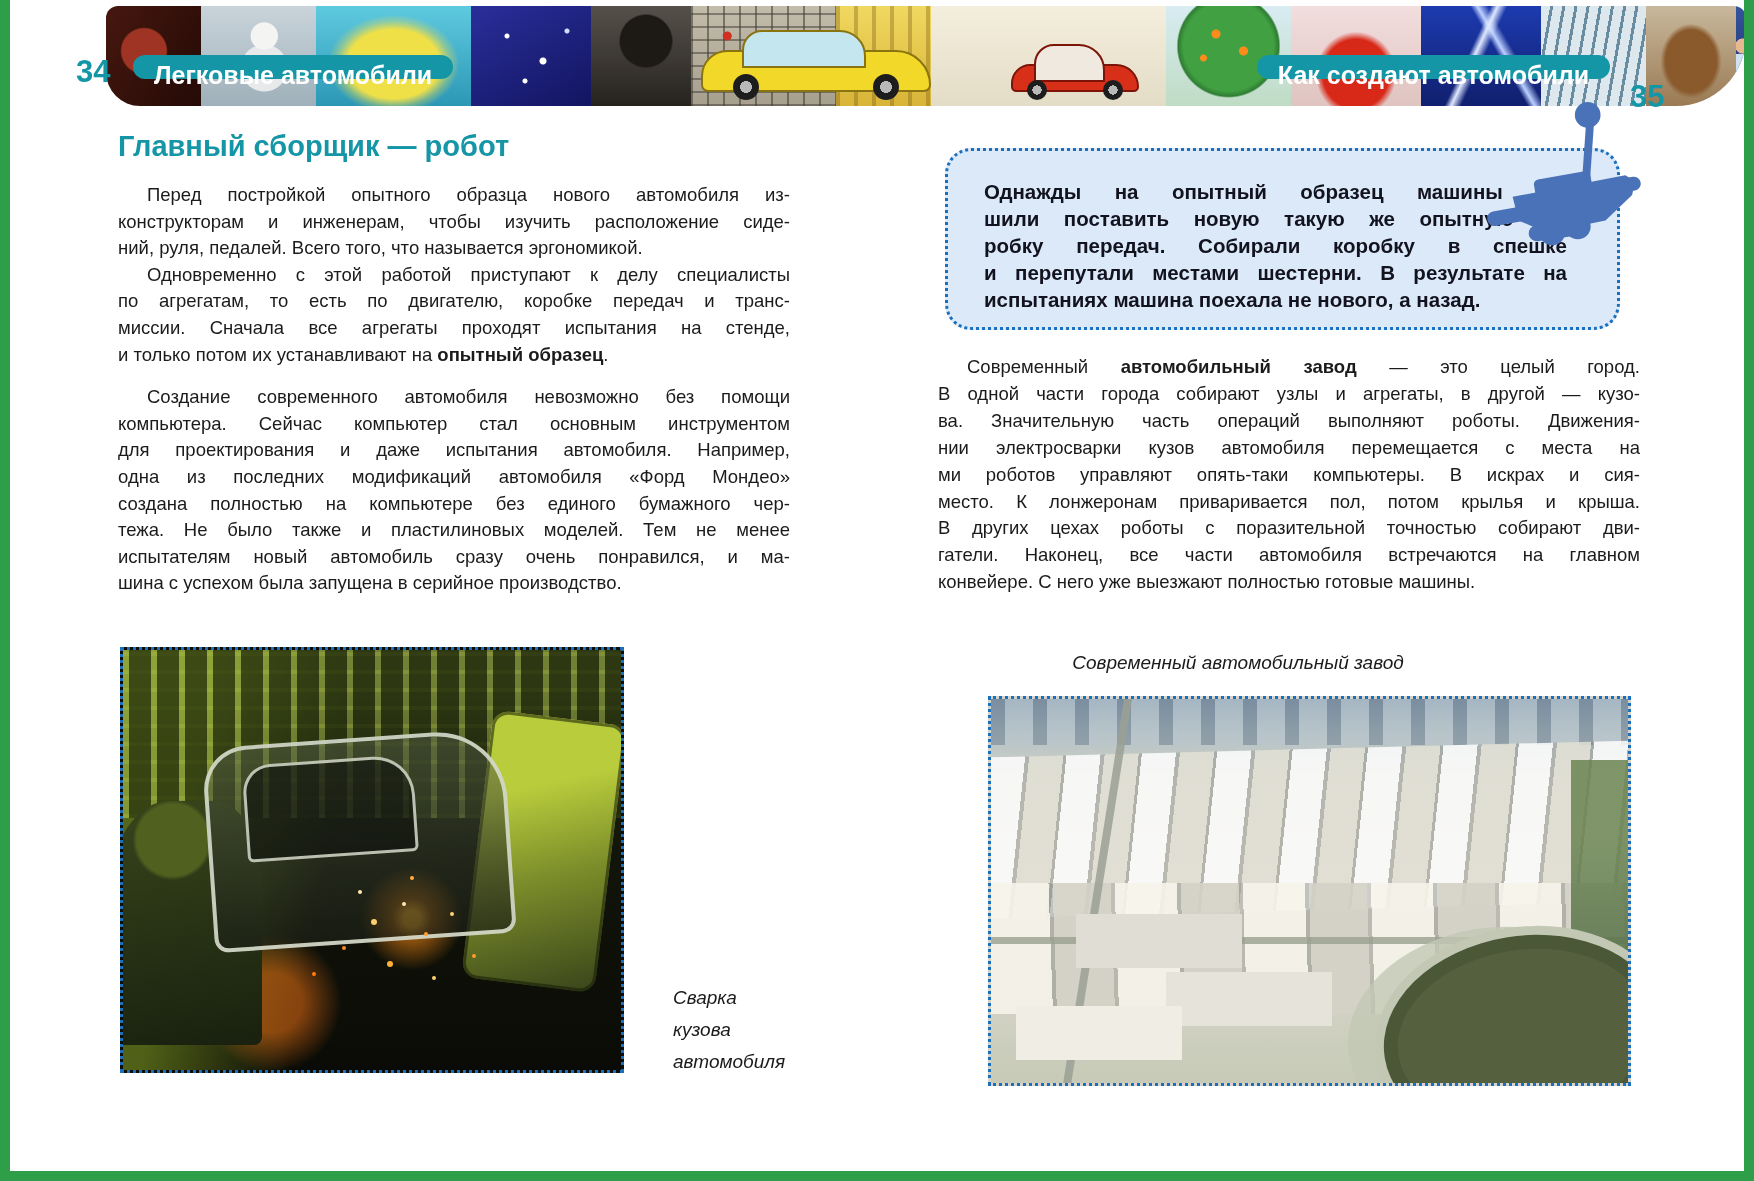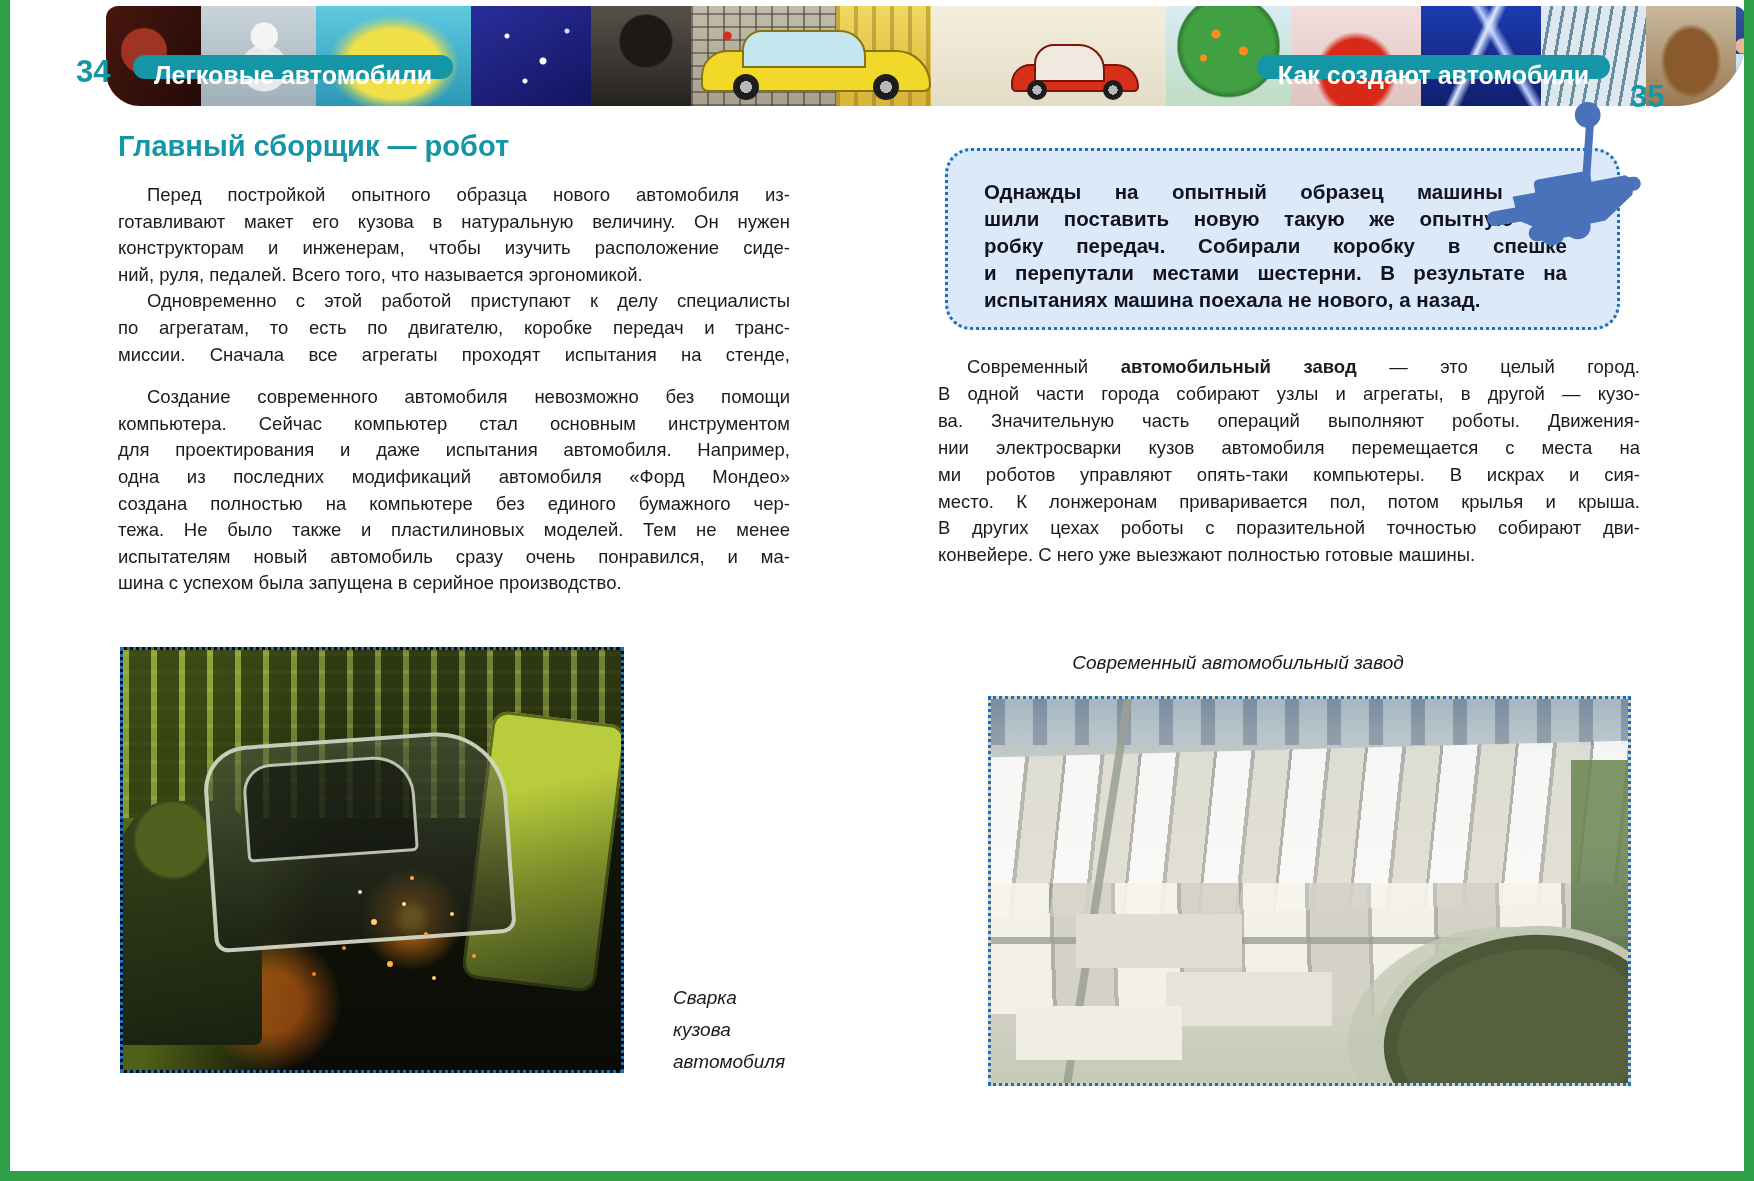--- a/index.html
+++ b/index.html
@@ -162,28 +162,28 @@
   <div class="pagenum" style="left:76px;">34</div>
   <div class="pagenum" style="left:1630px;margin-top:25px;">35</div>
   <div class="pill" style="left:133px;">Легковые автомобили</div>
   <div class="pill" style="right:144px;">Как создают автомобили</div>
 
   <div class="heading">Главный сборщик — робот</div>
 
   <div class="col-left">
     <div class="para indent-first">
         <div class="tline"><span>Перед постройкой опытного образца нового автомобиля из-</span></div>
-        <div class="tline"><span>готавливают макет его кузова в натуральную величину. Он нужен</span></div>
         <div class="tline"><span>конструкторам и инженерам, чтобы изучить расположение сиде-</span></div>
         <div class="tline tlast"><span>ний, руля, педалей. Всего того, что называется эргономикой.</span></div>
       </div>
     <div class="para indent-first">
         <div class="tline"><span>Одновременно с этой работой приступают к делу специалисты</span></div>
         <div class="tline"><span>по агрегатам, то есть по двигателю, коробке передач и транс-</span></div>
         <div class="tline"><span>миссии. Сначала все агрегаты проходят испытания на стенде,</span></div>
+        <div class="tline tlast"><span>и только потом их устанавливают на </span><b>опытный образец</b><span>.</span></div>
       </div>
     <div class="para indent-first gap">
         <div class="tline"><span>Создание современного автомобиля невозможно без помощи</span></div>
         <div class="tline"><span>компьютера. Сейчас компьютер стал основным инструментом</span></div>
         <div class="tline"><span>для проектирования и даже испытания автомобиля. Например,</span></div>
         <div class="tline"><span>одна из последних модификаций автомобиля «Форд Мондео»</span></div>
         <div class="tline"><span>создана полностью на компьютере без единого бумажного чер-</span></div>
         <div class="tline"><span>тежа. Не было также и пластилиновых моделей. Тем не менее</span></div>
         <div class="tline"><span>испытателям новый автомобиль сразу очень понравился, и ма-</span></div>
         <div class="tline tlast"><span>шина с успехом была запущена в серийное производство.</span></div>
@@ -232,20 +232,21 @@
 
   <div class="col-right">
     <div class="para indent-first">
         <div class="tline"><span>Современный </span><b>автомобильный завод</b><span> — это целый город.</span></div>
         <div class="tline"><span>В одной части города собирают узлы и агрегаты, в другой — кузо-</span></div>
         <div class="tline"><span>ва. Значительную часть операций выполняют роботы. Движения-</span></div>
         <div class="tline"><span>нии электросварки кузов автомобиля перемещается с места на</span></div>
         <div class="tline"><span>ми роботов управляют опять-таки компьютеры. В искрах и сия-</span></div>
         <div class="tline"><span>место. К лонжеронам приваривается пол, потом крылья и крыша.</span></div>
         <div class="tline"><span>В других цехах роботы с поразительной точностью собирают дви-</span></div>
+        <div class="tline"><span>гатели. Наконец, все части автомобиля встречаются на главном</span></div>
         <div class="tline tlast"><span>конвейере. С него уже выезжают полностью готовые машины.</span></div>
       </div>
   </div>
 
   <div class="caption factory">Современный автомобильный завод</div>
 
   <div class="photo photo-factory">
     <div class="pf-base"></div>
     <div class="pf-port"></div>
     <div class="pf-blocks1"></div>

